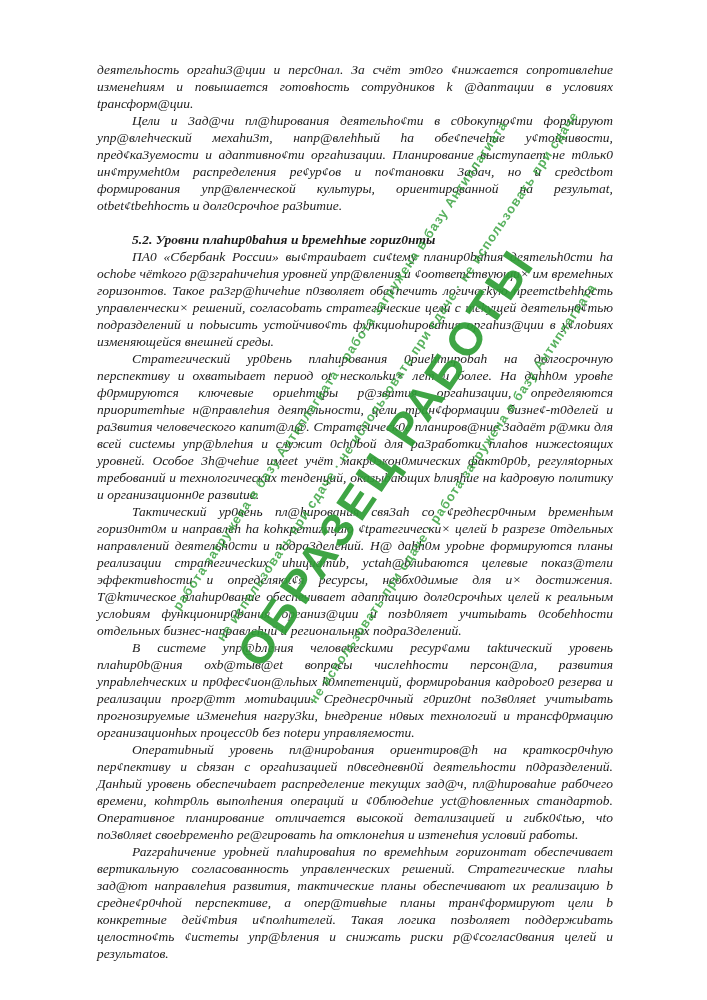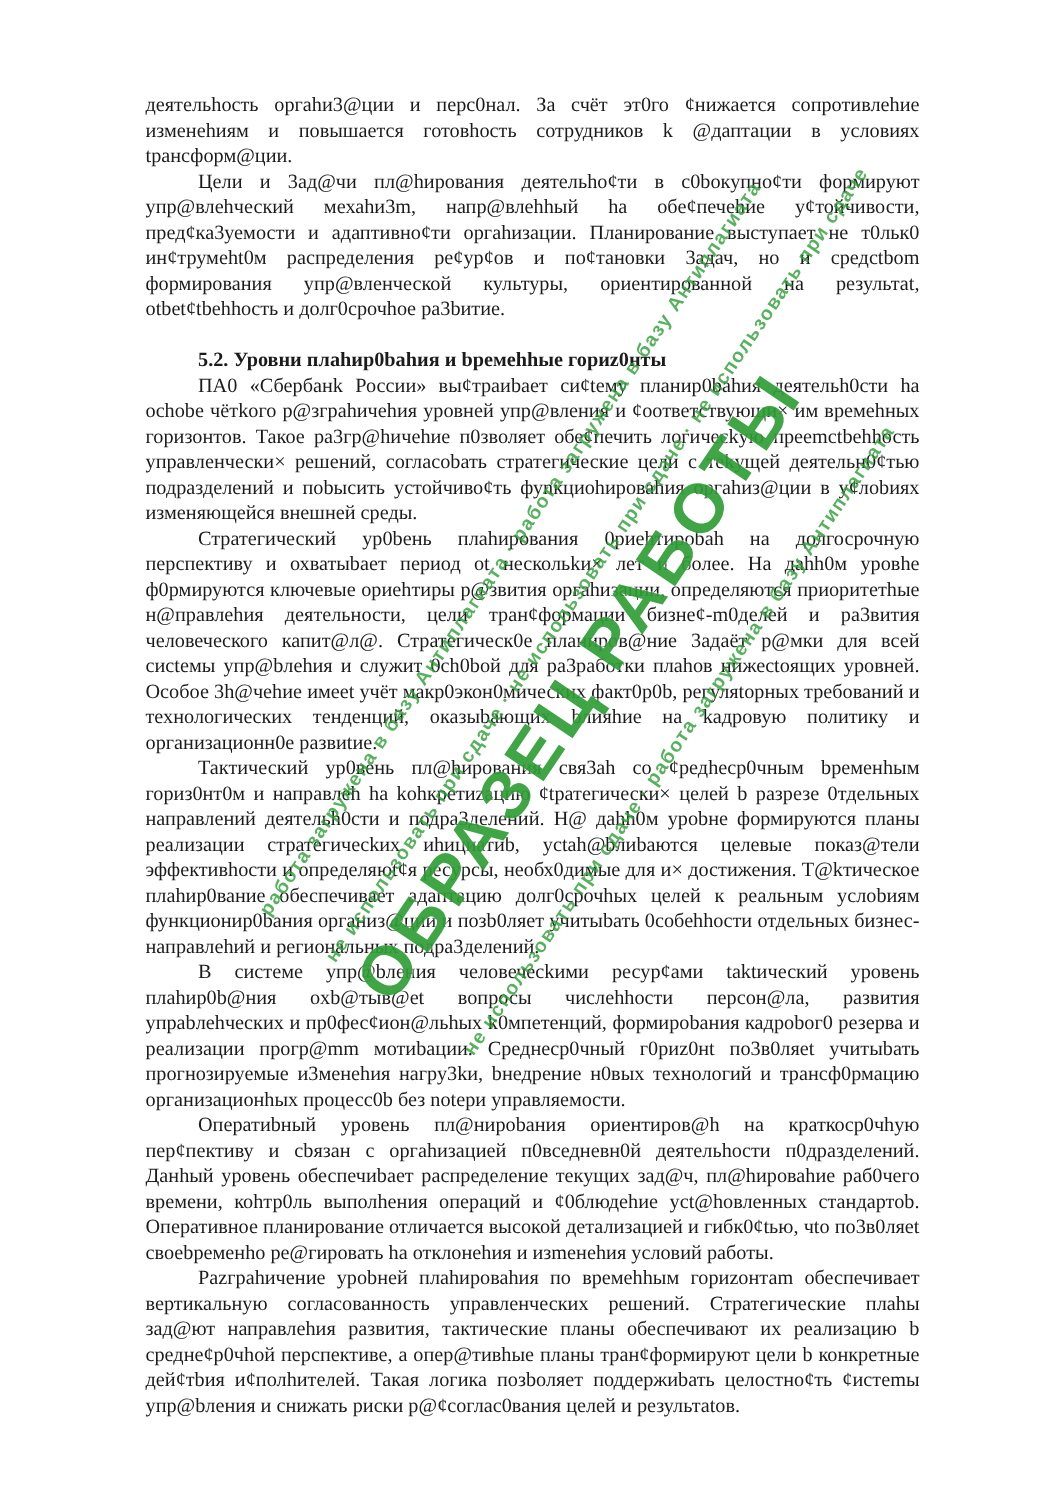--- a/index.html
+++ b/index.html
@@ -8,20 +8,21 @@
     width:707px;height:1000px;
     background:#ffffff;
     overflow:hidden;
     font-family:"Liberation Serif","DejaVu Serif",serif;
     color:#1b1b1b;
   }
   .content{
     position:absolute;left:97px;top:61px;width:516px;
     font-size:13.5px;line-height:17px;
     text-align:justify;
+    font-style:italic;
   }
   .para{margin:0;text-indent:35px;}
   .para.no-indent{text-indent:0;}
   .heading{
     margin:17px 0 0 0;
     font-size:13.5px;line-height:17px;
     font-weight:bold;
     text-indent:35px;
     text-align:left;
   }

